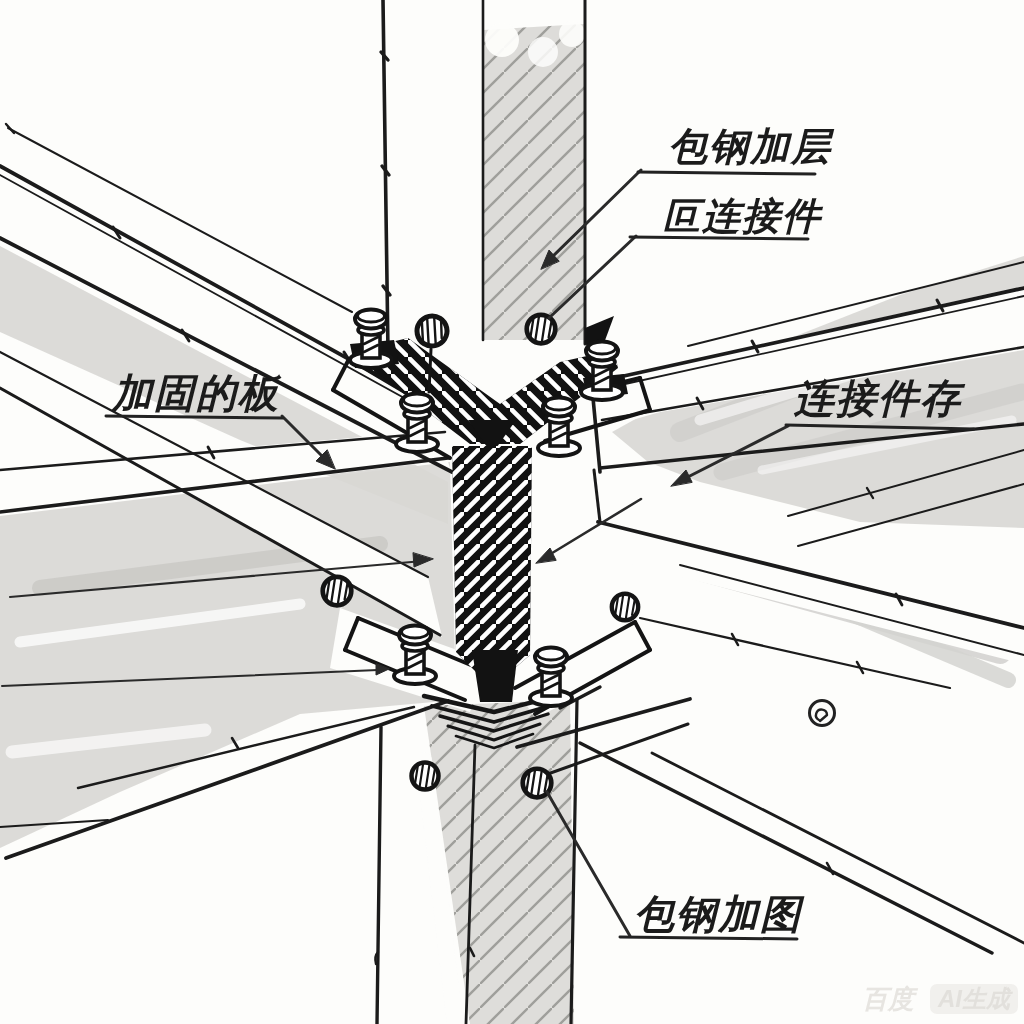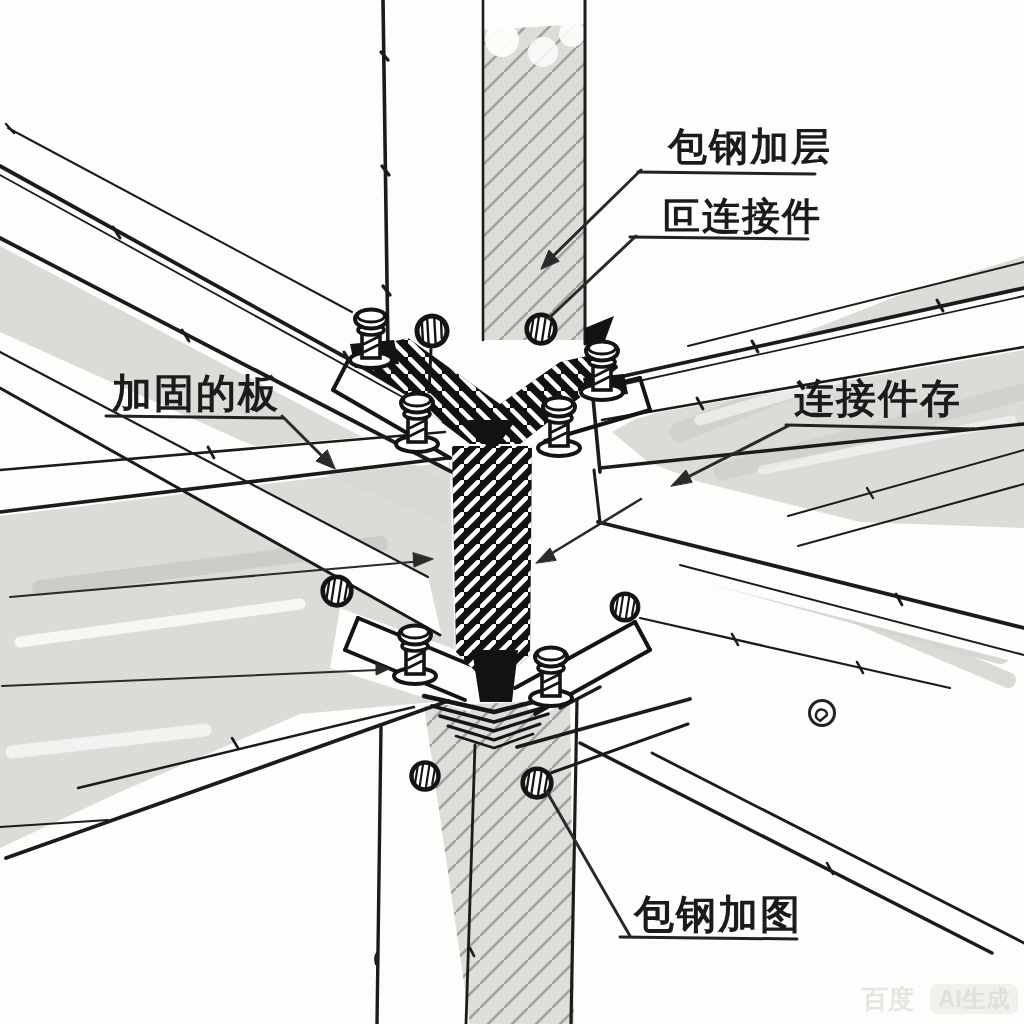--- a/index.html
+++ b/index.html
@@ -1,17 +1,17 @@
 <!DOCTYPE html>
 <html><head>
 <meta charset="utf-8">
 <style>
   html,body{margin:0;padding:0;background:#ffffff;}
   .stage{position:relative;width:1024px;height:1024px;background:#fdfdfb;overflow:hidden;
-         font-family:"Liberation Sans",sans-serif;}
+         font-family:"Liberation Sans",sans-serif;font-style:italic;}
   svg{display:block}
   svg line,svg path,svg polyline,svg polygon{stroke-linecap:round;stroke-linejoin:round;}
   text.lbl{font-family:"Liberation Sans",sans-serif;font-weight:600;fill:#1b1b1b;letter-spacing:2px;}
   text.wm{font-family:"Liberation Sans",sans-serif;font-weight:700;}
 </style>
 </head>
 <body>
 
 <div class="stage">
 <svg viewBox="0 0 1024 1024" width="1024" height="1024">

